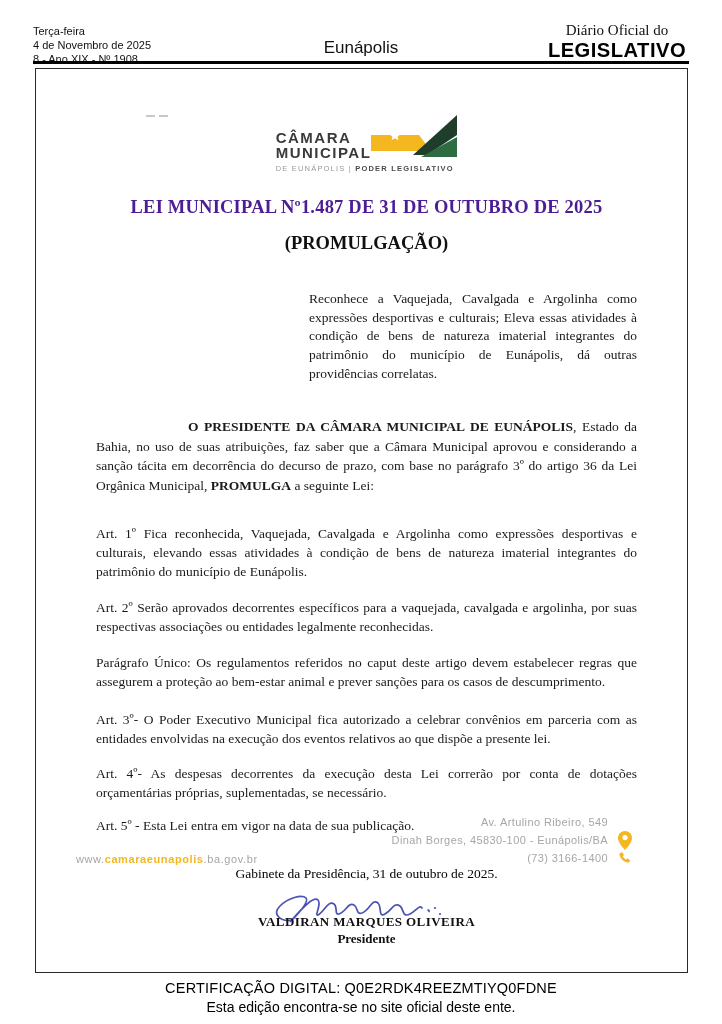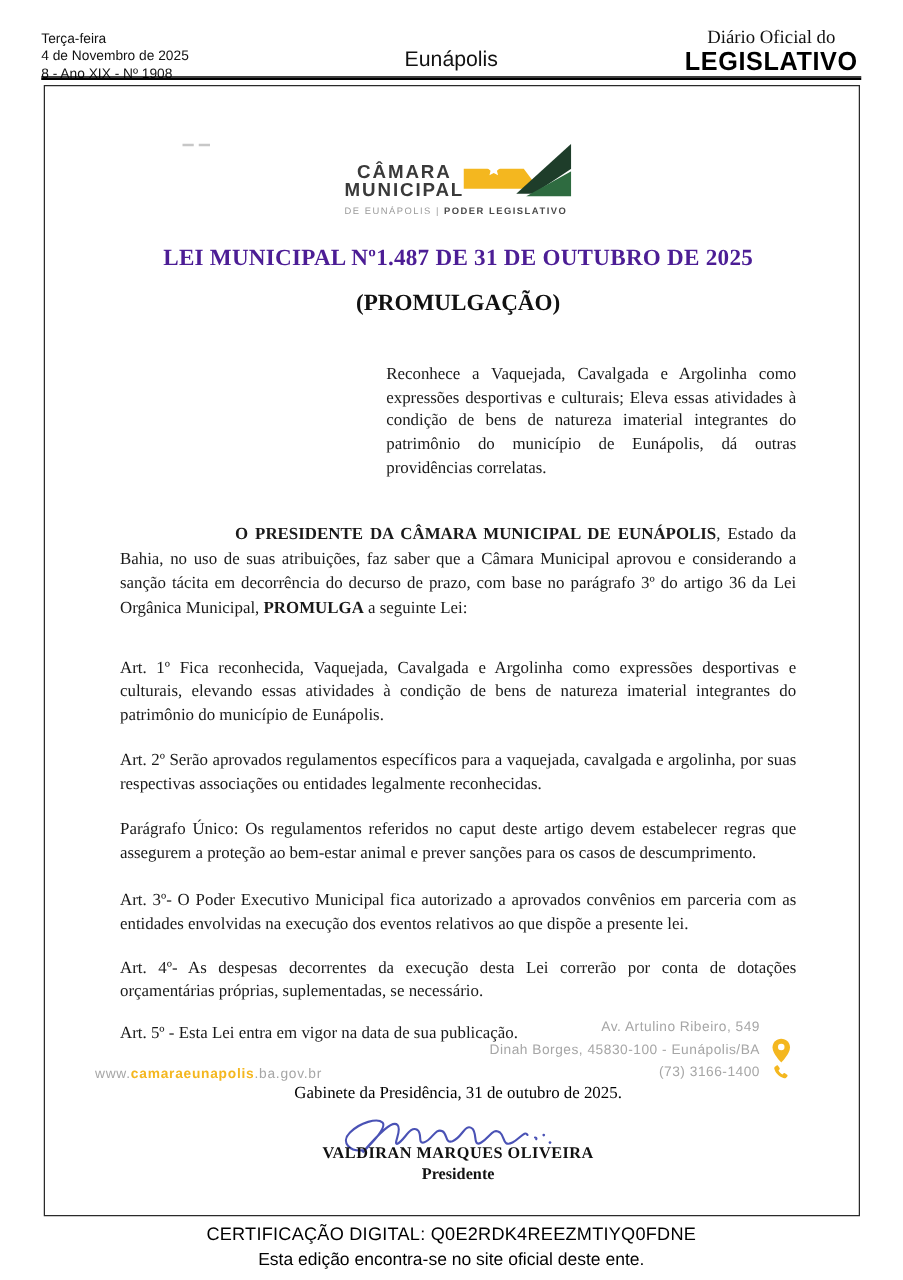--- a/index.html
+++ b/index.html
@@ -66,21 +66,21 @@
     background: #9a9a9a; margin-right: 4px; vertical-align: top;
   }
 
   
   .logo-wrap { margin-top: 44px; display: flex; justify-content: center; }
   .logo { display: inline-block; text-align: left; }
   .logo-row { display: flex; align-items: flex-end; }
   .logo-text {
     font-family: "Liberation Sans", sans-serif;
     font-weight: 700; color: #3a3a3a;
-    font-size: 15px; line-height: 1.05; letter-spacing: 1.5px; text-align: center;
+    font-size: 15px; line-height: 1.05; letter-spacing: 1.5px;
   }
   .logo-graphic { margin-left: -62px; margin-bottom: -2px; }
   .logo-sub {
     margin-top: 3px;
     font-family: "Liberation Sans", sans-serif;
     font-size: 7.5px; letter-spacing: 1.2px; color: #9a9a9a;
   }
   .logo-sub b { color: #4a4a4a; }
 
   
@@ -204,23 +204,23 @@
     </div>
 
     <div class="law-title">LEI MUNICIPAL  Nº1.487 DE 31 DE OUTUBRO DE 2025</div>
     <div class="law-subtitle">(PROMULGAÇÃO)</div>
 
     <p class="ementa">Reconhece a Vaquejada, Cavalgada e Argolinha como expressões desportivas e culturais; Eleva essas atividades à condição de bens de natureza imaterial integrantes do patrimônio do município de Eunápolis, dá outras providências correlatas.</p>
 
     <p class="preamble"><b>O PRESIDENTE DA CÂMARA MUNICIPAL DE EUNÁPOLIS</b><span>, Estado da Bahia, no uso de suas atribuições, faz saber que a Câmara Municipal  aprovou e considerando a sanção tácita em decorrência do decurso de prazo, com base no parágrafo 3º do artigo 36 da Lei Orgânica Municipal, </span><b>PROMULGA</b><span>  a seguinte Lei:</span></p>
 
     <p class="article art-1">Art. 1º  Fica reconhecida, Vaquejada, Cavalgada e  Argolinha  como expressões desportivas e culturais, elevando essas atividades à condição de bens de natureza imaterial integrantes do patrimônio do município de Eunápolis.</p>
-    <p class="article art-2">Art. 2º Serão aprovados regulamentos específicos para a vaquejada, cavalgada e argolinha, por suas respectivas associações ou entidades legalmente  reconhecidas.</p>
+    <p class="article art-2">Art. 2º Serão aprovados decorrentes específicos para a vaquejada, cavalgada e argolinha, por suas respectivas associações ou entidades legalmente  reconhecidas.</p>
     <p class="article art-3">Parágrafo Único:  Os regulamentos referidos no caput deste artigo devem estabelecer regras que assegurem a proteção ao bem-estar animal e prever sanções para os casos de descumprimento.</p>
-    <p class="article art-4">Art. 3º- O Poder Executivo Municipal fica autorizado a aprovados convênios em parceria com as entidades envolvidas na execução dos eventos relativos ao que dispõe a presente lei.</p>
+    <p class="article art-4">Art. 3º- O Poder Executivo Municipal fica autorizado a celebrar convênios em parceria com as entidades envolvidas na execução dos eventos relativos ao que dispõe a presente lei.</p>
     <p class="article art-5">Art. 4º- As despesas decorrentes da execução desta Lei correrão por conta de dotações orçamentárias próprias, suplementadas, se necessário.</p>
     <p class="article art-6">Art. 5º - Esta Lei entra em vigor na data de sua publicação.</p>
 
     <p class="place-date">Gabinete da Presidência, 31 de outubro de 2025.</p>
 
     <div class="signature-block">
       <svg class="signature-svg" width="210" height="44" viewBox="0 0 210 44">
         <g stroke="#4A52B5" stroke-width="1.7" fill="none" stroke-linecap="round">
           <path d="M30 36 C 18 38, 10 30, 18 22 C 26 14, 40 10, 44 14 C 48 18, 34 32, 28 38 C 42 22, 52 12, 56 16 C 60 20, 52 32, 56 31 C 62 28, 66 16, 72 20 C 76 23, 72 31, 77 30 C 84 28, 86 18, 92 21 C 96 23, 94 31, 100 29 C 108 26, 110 14, 116 19 C 120 23, 116 34, 123 30 C 130 26, 132 18, 138 22 C 142 25, 140 34, 148 30 C 154 27, 158 20, 160 24"></path>
           <path d="M166 26 c 1 0 1.4 0.6 1 1.4"></path>

